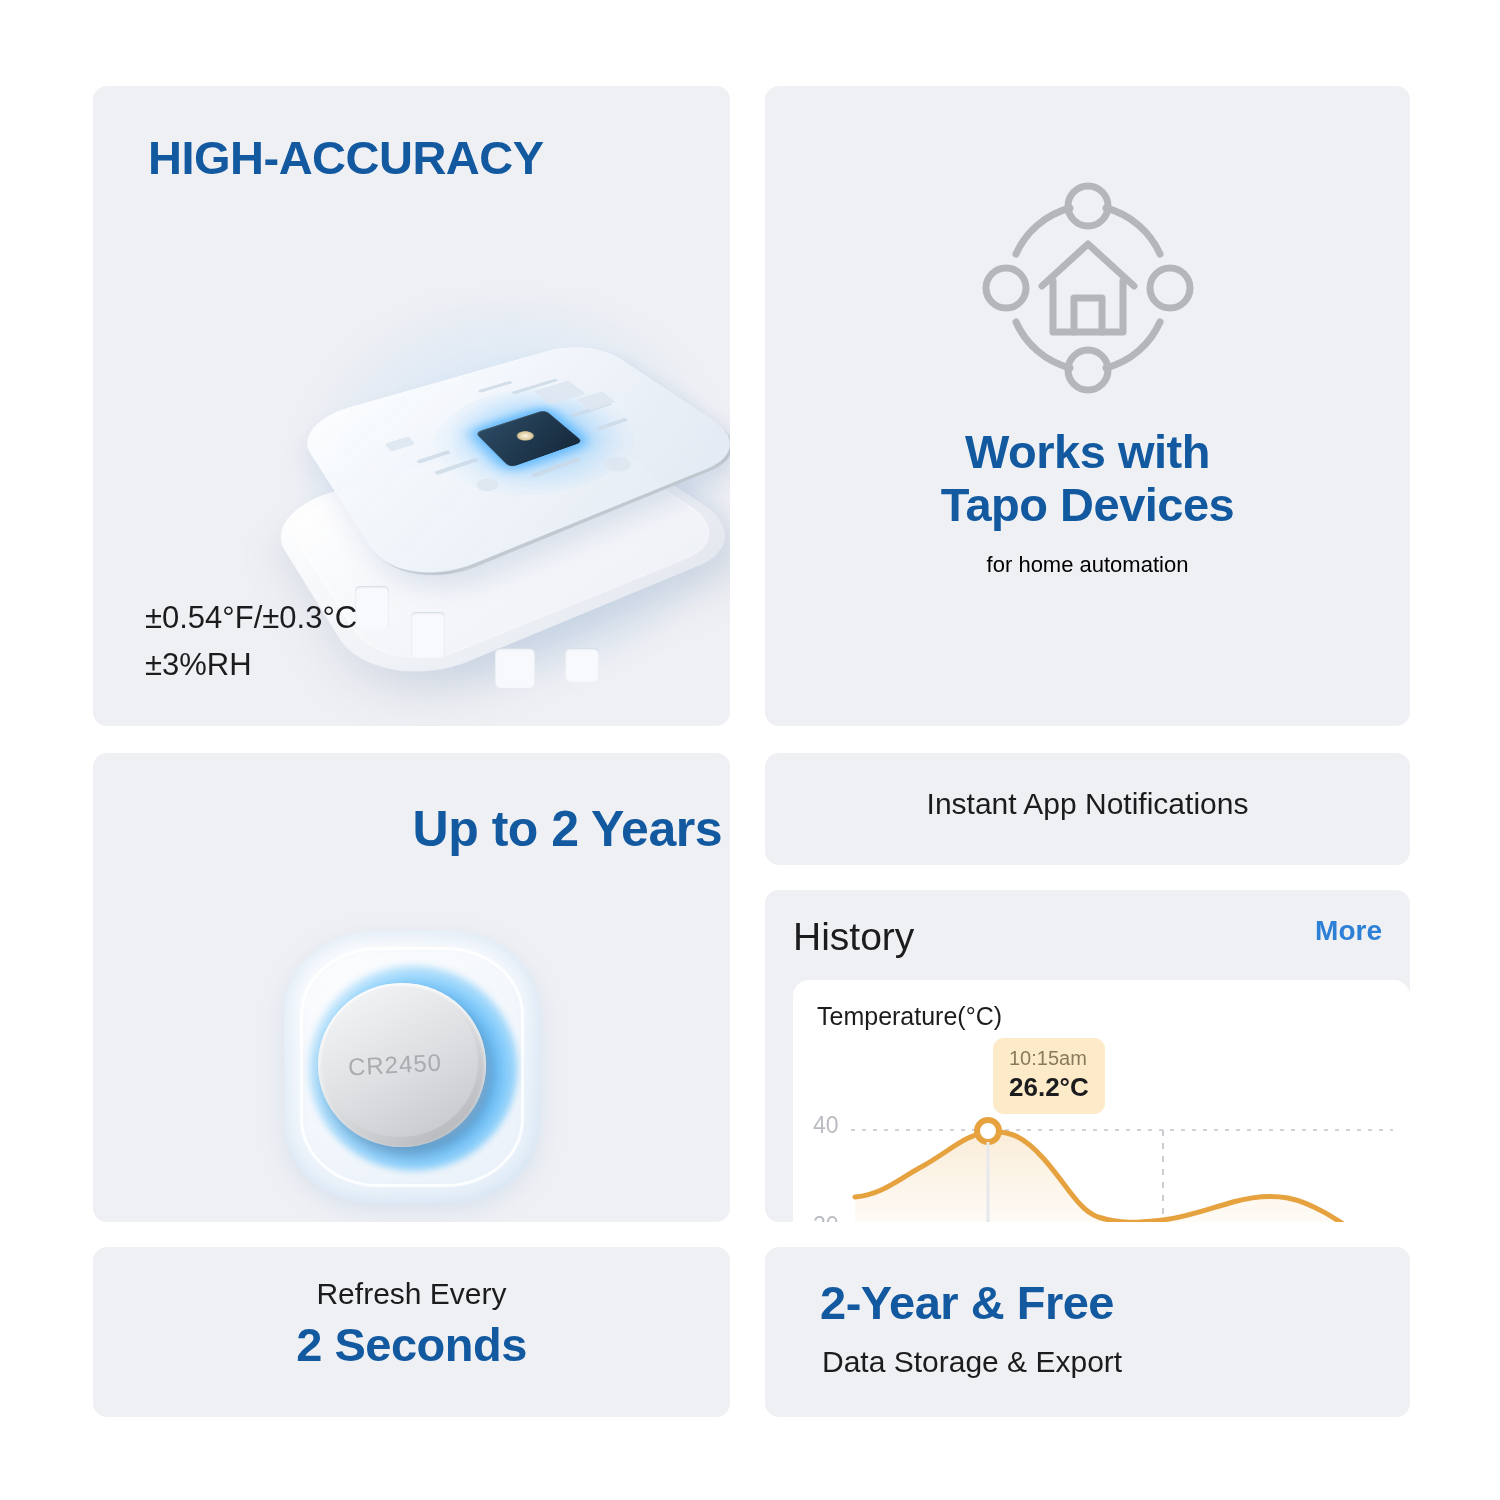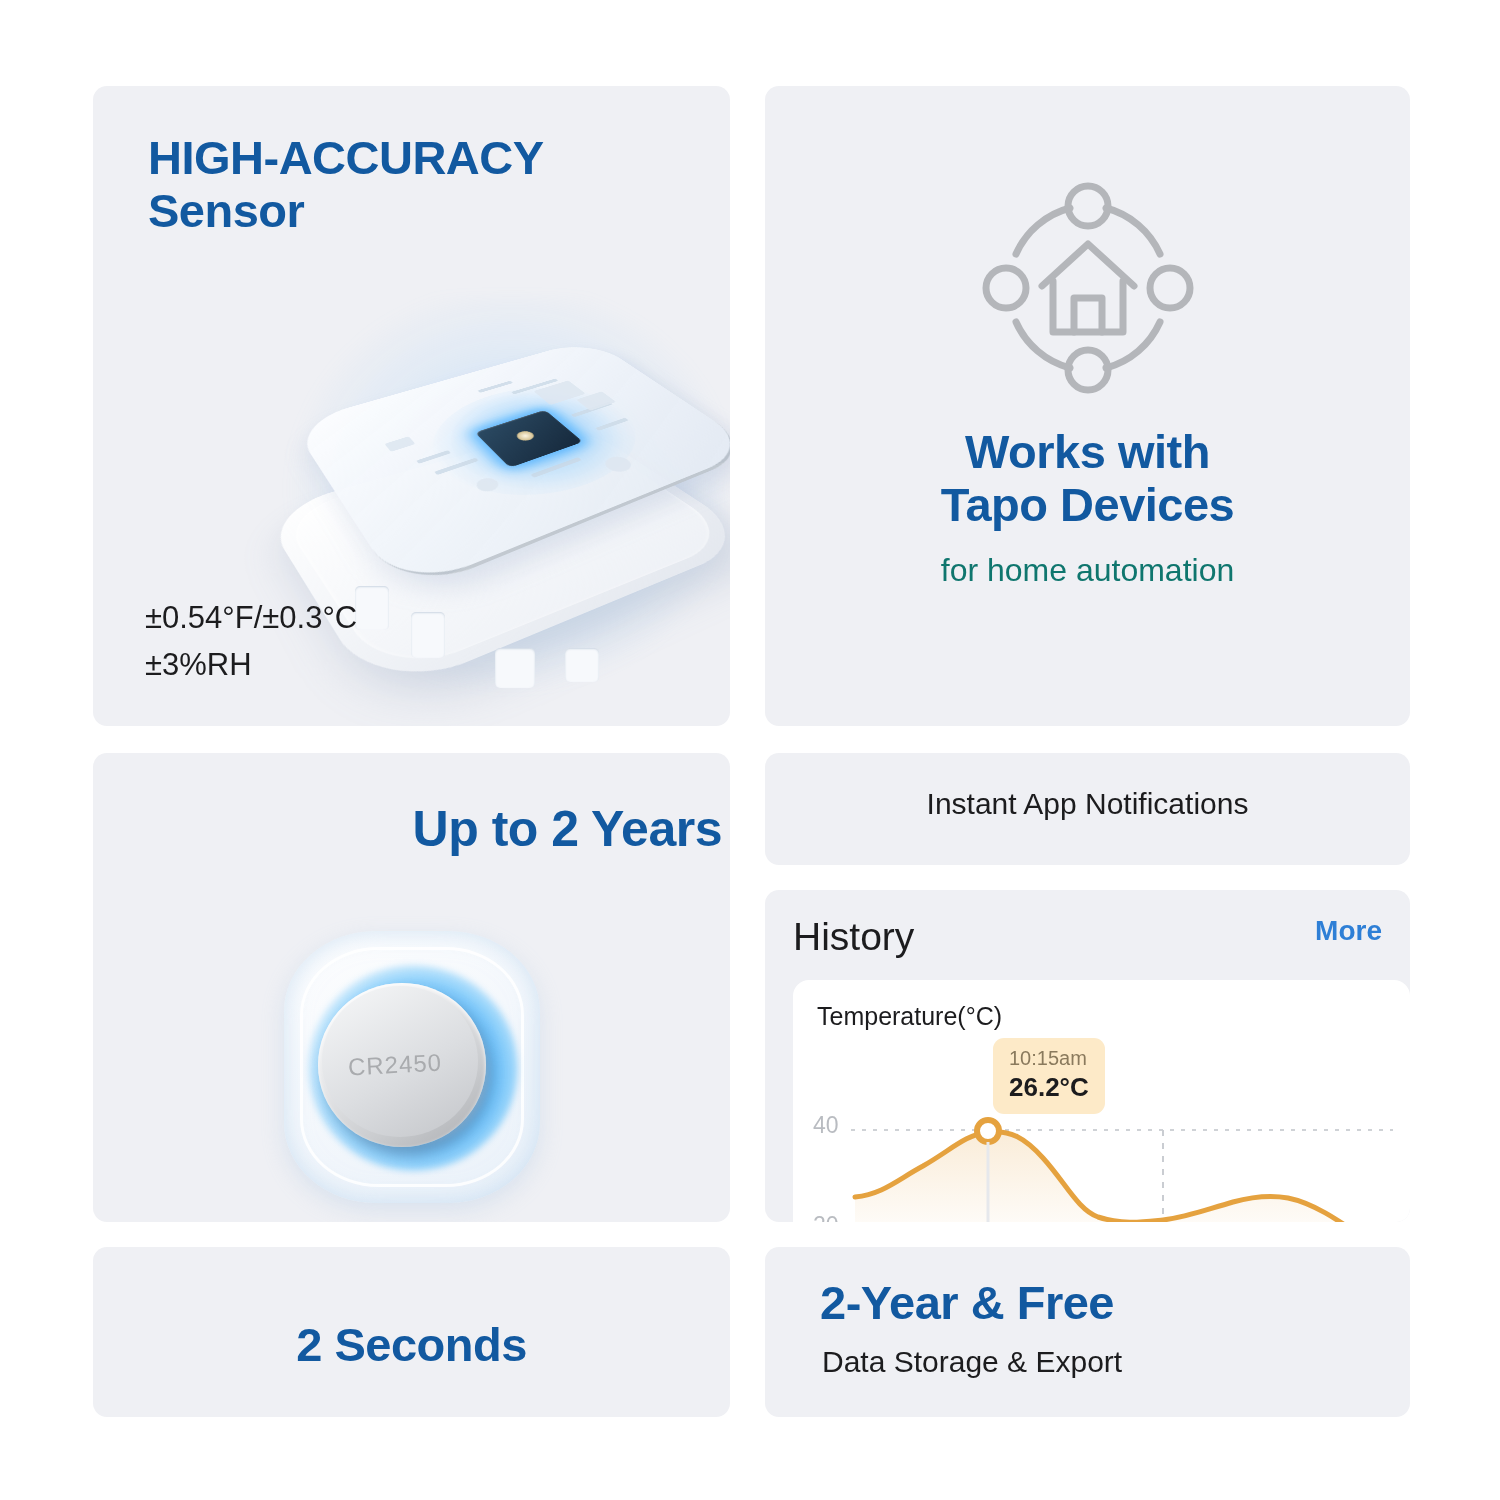--- a/index.html
+++ b/index.html
@@ -100,21 +100,21 @@
 
   
   #p-tapo { left:765px; top:86px; width:645px; height:640px; }
   #tapo-icon { position:absolute; left:50%; top:96px; transform:translateX(-50%); }
   #tapo-title{
     position:absolute; left:0; right:0; top:340px;
     text-align:center; font-size:47px;
   }
   #tapo-caption{
     position:absolute; left:0; right:0; top:466px;
-    text-align:center; font-size:32px; color:#0f766e;
+    text-align:center; font-size:22px; color:#000000;
   }
 
   
   #p-battery { left:93px; top:753px; width:637px; height:469px; }
   #battery-title{
     position:absolute; left:0; right:8px; top:48px; text-align:right; font-size:50px;
   }
   #battery-caption{
     position:absolute; left:0; right:0; top:112px; text-align:center;
     font-size:30px; color:#1c1c1e;
@@ -202,21 +202,20 @@
 </style>
 </head>
 <body>
 
 <div class="stage">
 
   <div class="panel" id="p-accuracy">
 
     <div id="accuracy-title" class="hl">
       <div>HIGH-ACCURACY</div>
-      <div>Sensor</div>
     </div>
 
     <div id="device-art">
       <div class="dev-glow-outer"></div>
 
       <div class="dev-body"></div>
 
       <div class="dev-pcb">
         <div class="pcb-halo"></div>
         <div class="trace" style="left:52%;top:14%;width:42px;height:6px;"></div>
@@ -282,20 +281,21 @@
     <div id="battery-art">
       <div class="bat-shell"></div>
       <div class="bat-glow"></div>
       <div class="coin">
         <div class="coin-label">CR2450</div>
       </div>
     </div>
   </div>
 
   <div class="panel" id="p-refresh">
+    <div id="refresh-caption">Refresh Every</div>
     <div id="refresh-title" class="hl">2 Seconds</div>
   </div>
 
   <div class="panel" id="p-notif">
     <div id="notif-text">Instant App Notifications</div>
   </div>
 
   <div class="panel" id="p-history">
 
     <div id="history-label">History</div>

